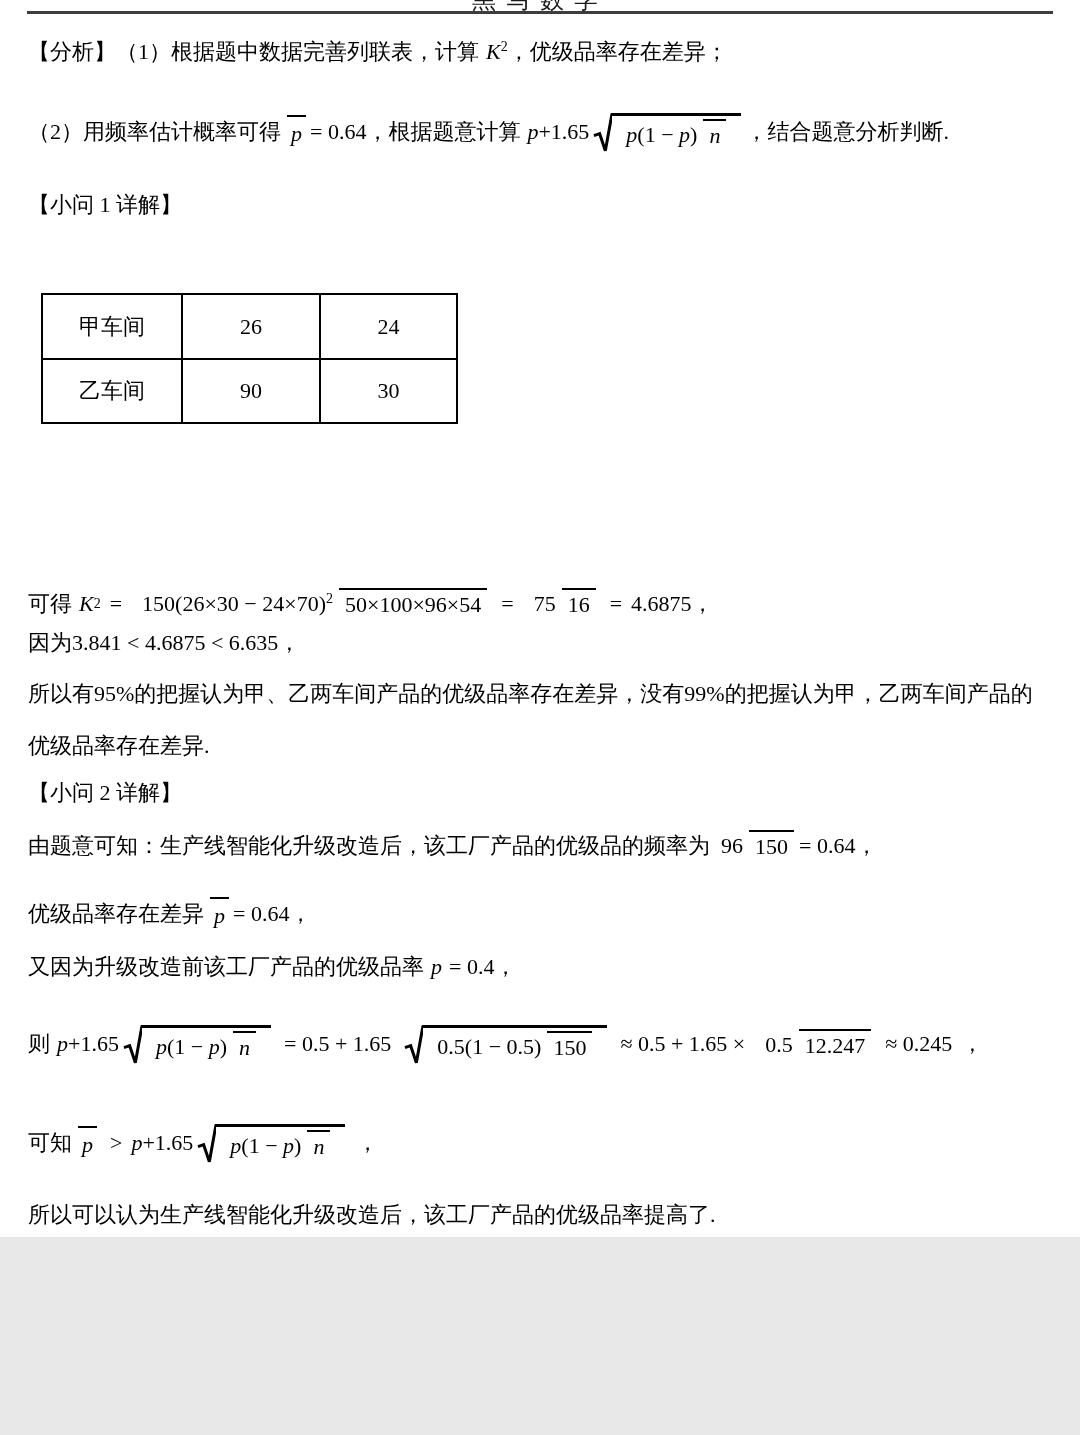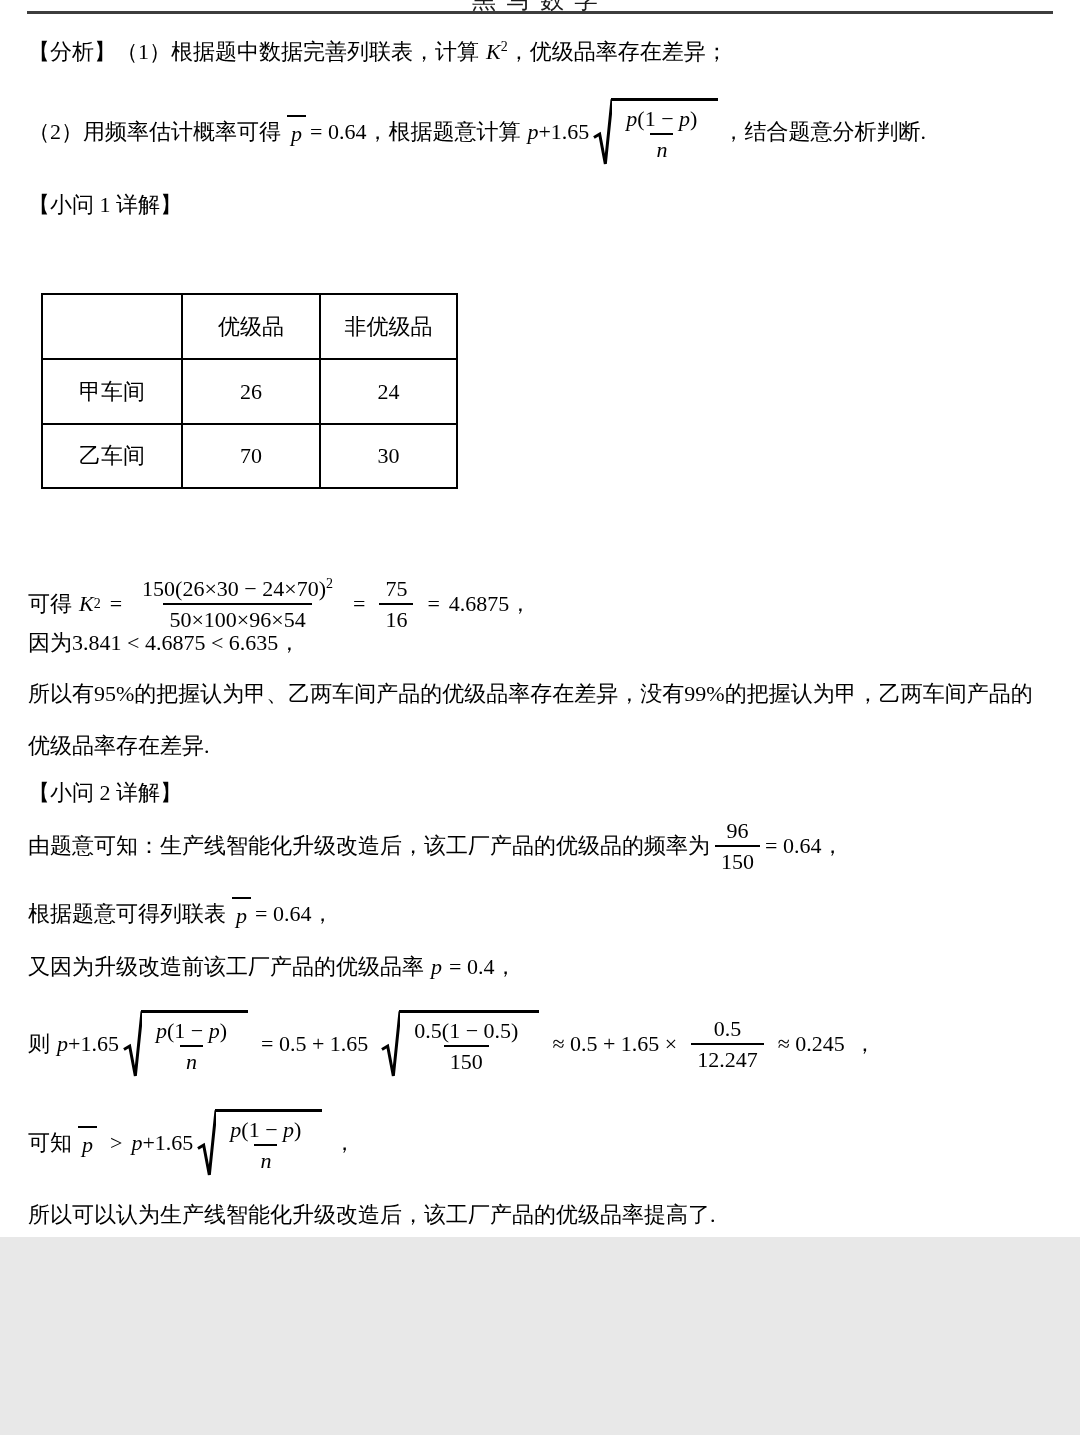--- a/index.html
+++ b/index.html
@@ -13,21 +13,21 @@
     font-size:24px; letter-spacing:10px; color:#1a1a1a;
   }
   .header-rule { position:absolute; top:11px; left:27px; right:27px; height:3px; background:#3d3d3d; }
 
   .line { position:absolute; left:28px; line-height:30px; white-space:nowrap; }
   .fline { display:flex; align-items:center; }
 
   .mi { font-style:italic; }
   sup.s { font-size:14px; line-height:0; vertical-align:8px; }
 
-  .frac { display:inline-flex; flex-direction:column; align-items:center; margin:0 5px; line-height:27px; }
+  .frac { display:inline-flex; flex-direction:row; align-items:center; margin:0 5px; line-height:27px; }
   .frac .num, .frac .den { padding:1px 6px; text-align:center; }
   .frac .den { border-top:2px solid #000; }
 
   .sqrt { position:relative; display:inline-flex; padding-left:18px; margin:0 4px; }
   .sqrt .rad { position:absolute; left:0; top:0; width:19px; height:100%; }
   .sqrt .radicand { border-top:3px solid #000; display:flex; align-items:center; padding:3px 10px 2px 4px; }
 
   .op { margin:0 9px; }
   .gap-l { margin-left:7px; }
   .gap-r { margin-right:7px; }
@@ -84,33 +84,28 @@
 
   <div class="line" style="top:190px;">【小问 1 详解】</div>
 
   <table class="ctable">
     <colgroup>
         <col style="width:140px">
         <col style="width:138px">
         <col style="width:137px">
       </colgroup>
     <tbody>
-        <tr>
-      <td style="height:63px;"></td>
-      <td>优级品</td>
-      <td>非优级品</td>
-    </tr>
     <tr>
       <td style="height:63px;">甲车间</td>
       <td>26</td>
       <td>24</td>
     </tr>
     <tr>
       <td style="height:62px;">乙车间</td>
-      <td>70</td>
+      <td>90</td>
       <td>30</td>
     </tr>
   </tbody>
     </table>
 
   <div class="line fline" style="top:556px; height:95px;">
     <span class="gap-r">可得</span>
     <span class="mi">K</span>
       <sup class="s">2</sup>
     <span class="op">=</span>
@@ -137,21 +132,21 @@
   <div class="line fline" style="top:808px; height:75px;">
     <span>由题意可知：生产线智能化升级改造后，该工厂产品的优级品的频率为</span>
     <span class="frac">
       <span class="num">96</span>
       <span class="den">150</span>
     </span>
     <span>= 0.64，</span>
   </div>
 
   <div class="line fline" style="top:893px; height:42px;">
-    <span>根据题意可得列联表</span>
+    <span>优级品率存在差异</span>
     <span class="overbar">p</span>
     <span>= 0.64，</span>
   </div>
 
   <div class="line fline" style="top:950px; height:34px;">
     <span>又因为升级改造前该工厂产品的优级品率</span>
     <span class="mi gap-l gap-r">p</span>
     <span>= 0.4，</span>
   </div>
 

